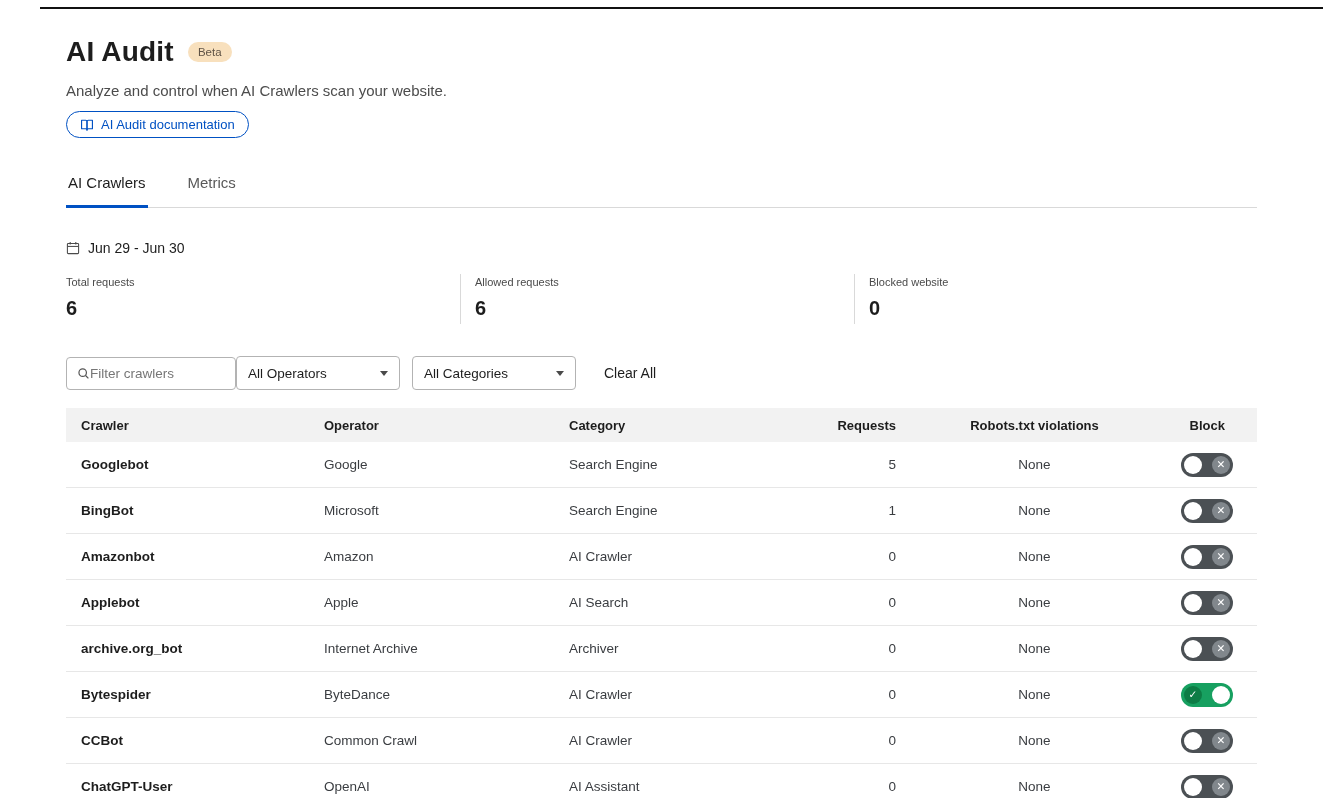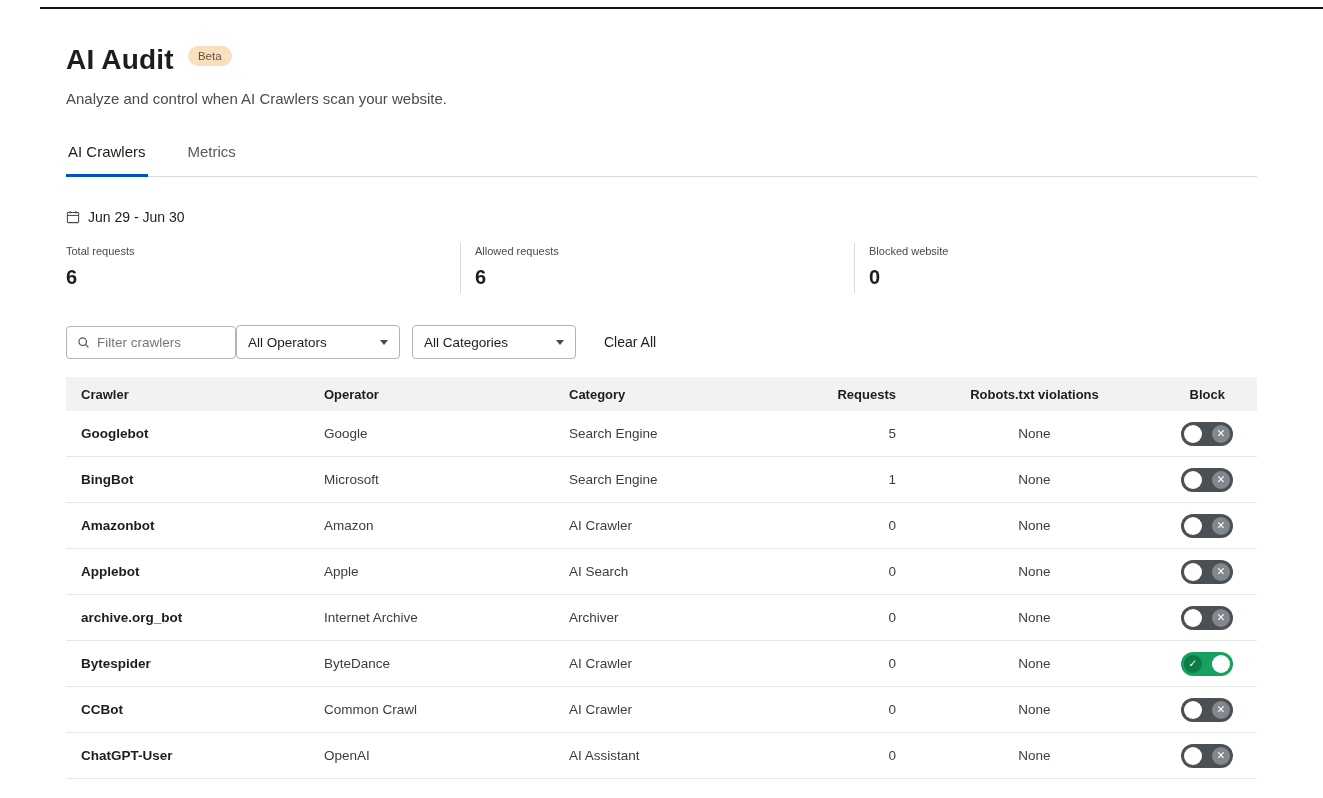--- a/index.html
+++ b/index.html
@@ -3,21 +3,21 @@
 <meta charset="utf-8">
 <style>
   * { margin:0; padding:0; box-sizing:border-box; }
   html,body { width:1323px; height:798px; overflow:hidden; background:#fff;
               font-family:"Liberation Sans", sans-serif; color:#1d1d1d; }
   .top-line { position:absolute; top:7px; left:40px; right:0; height:2px; background:#111; }
   .page { padding:0 66px; position:relative; }
 
   
   .title-row { display:flex; align-items:center; gap:14px; margin-top:36px; }
-  h1 { font-size:28px; font-weight:700; letter-spacing:.2px;margin-top:8px; }
+  h1 { font-size:28px; font-weight:700; letter-spacing:.2px; }
   .beta-badge { background:var(--beta-badge-bg,#f8e0bd); color:#5f5346; font-size:11.5px;
                 padding:4px 10px; border-radius:999px; font-weight:400; }
   .subtitle { margin-top:14px; font-size:15px; color:#4c4c4c; }
   .doc-btn { margin-top:12px; display:inline-flex; align-items:center; gap:7px;
              border:1px solid var(--accent-blue,#0051c3); color:var(--accent-blue,#0051c3);
              border-radius:999px; padding:5px 13px; font-size:13px; cursor:pointer; background:#fff; }
 
   
   .tabs { display:flex; gap:38px; margin-top:26px; border-bottom:1px solid #d9d9d9; }
   .tab { font-size:15px; padding:10px 2px 14px; color:#595959; cursor:pointer;
@@ -29,21 +29,21 @@
 
   
   .stats { display:flex; margin-top:18px; }
   .stat { width:394px; padding:2px 0 4px 0; }
   .stat + .stat { border-left:1px solid #d9d9d9; padding-left:14px; }
   .stat-label { font-size:11px; color:#4a4a4a; }
   .stat-value { font-size:20px; font-weight:700; margin-top:9px; }
 
   
   .filter-row { display:flex; align-items:center; margin-top:32px; }
-  .search-box { display:flex; align-items:center; gap:7px; width:170px; height:33px;
+  .search-box { display:flex; align-items:center; width:170px; height:33px;
                 border:1px solid #b3b3b3; border-radius:4px; padding:0 10px; background:#fff; }
   .search-box input { border:none; outline:none; font-size:13.5px; width:100%;
                       font-family:"Liberation Sans", sans-serif; color:#1d1d1d; }
   .search-box input::placeholder { color:#767676; }
   .select { display:flex; align-items:center; justify-content:space-between; width:164px; height:34px;
             border:1px solid #b3b3b3; border-radius:4px; padding:0 11px; font-size:13.5px;
             background:#fff; cursor:pointer; }
   .select:first-of-type { margin-left:auto; }
   .select + .select { margin-left:12px; }
   .caret { width:0; height:0; border-left:4.5px solid transparent; border-right:4.5px solid transparent;
@@ -84,20 +84,29 @@
 <div class="top-line"></div>
 
 <div class="page">
 
   <div class="title-row">
     <h1>AI Audit</h1>
     <span class="beta-badge">Beta</span>
   </div>
   <p class="subtitle">Analyze and control when AI Crawlers scan your website.</p>
 
+  <button class="doc-btn">
+    <span style="display:inline-flex;">
+      <svg width="14" height="14" viewBox="0 0 16 16" fill="none" stroke="#0051c3" stroke-width="1.3" stroke-linejoin="round">
+        <path d="M1.8 2.6h4.6c1 0 1.6.7 1.6 1.6v9.6c0-.9-.6-1.5-1.6-1.5H1.8z"></path>
+        <path d="M14.2 2.6H9.6c-1 0-1.6.7-1.6 1.6v9.6c0-.9.6-1.5 1.6-1.5h4.6z"></path>
+      </svg>
+    </span>
+    <span>AI Audit documentation</span>
+  </button>
 
   <nav class="tabs">
     <div class="tab active">AI Crawlers</div>
     <div class="tab">Metrics</div>
   </nav>
 
   <div class="date-row">
     <span style="display:inline-flex;">
       <svg width="14" height="14" viewBox="0 0 16 16" fill="none" stroke="#4a4a4a" stroke-width="1.2">
         <rect x="1.6" y="2.8" width="12.8" height="11.6" rx="1"></rect>

